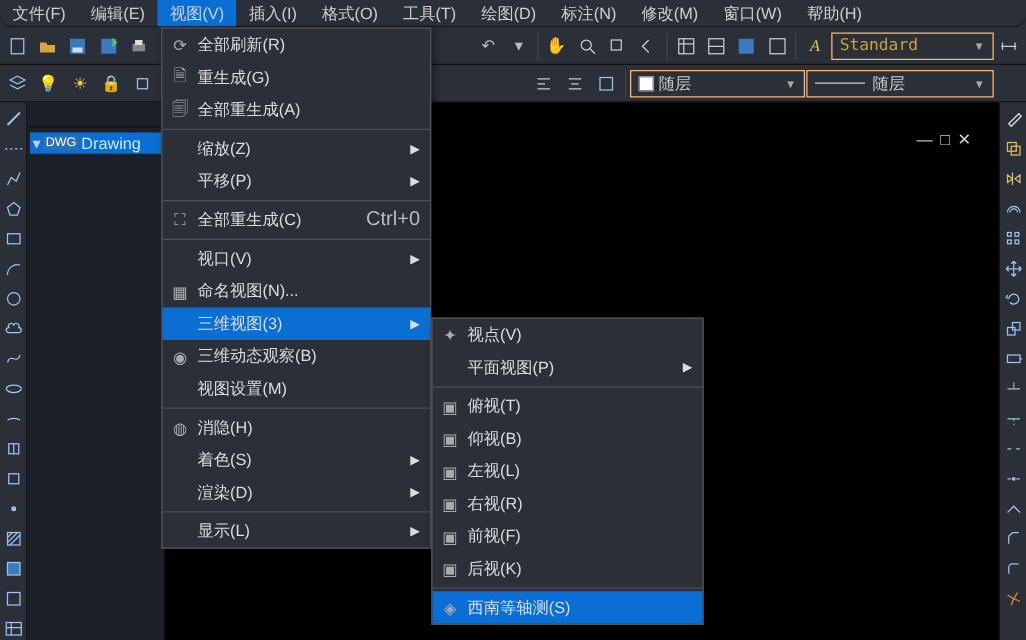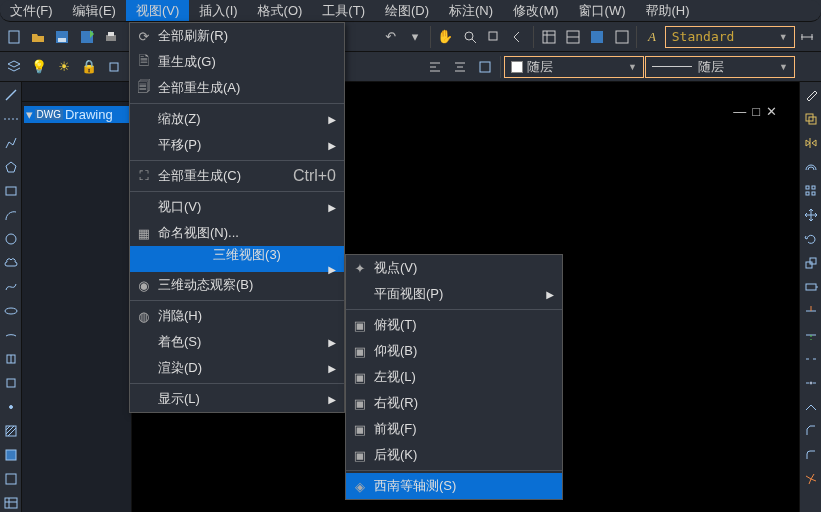--- a/index.html
+++ b/index.html
@@ -21,21 +21,21 @@
 .file-tabrow { height:20px; display:flex; align-items:center; padding-left:2px; border-bottom:1px solid #111; }
 .file-tree { padding:4px 2px; }
 .file-item { display:flex; align-items:center; gap:2px; color:#cfe8ff; background:#0a6fd4; padding:1px 2px; font-family:monospace; }
 .canvas { flex:1; background:#000; position:relative; }
 .win-ctrl { position:absolute; top:22px; right:22px; color:#ccc; display:flex; gap:6px; font-size:12px; }
 .rtool { width:22px; background:#2a2f38; border-left:1px solid #111; display:flex; flex-direction:column; align-items:center; gap:6px; padding-top:4px; }
 .rtool .icn { width:18px; height:18px; display:flex; align-items:center; justify-content:center; }
 .rtool .icn svg,.ltool .icn svg { stroke:#9cc5f0; fill:none; }
 .dropmenu { position:absolute; top:22px; left:129px; width:216px; background:#2a2f38; border:1px solid #555; box-shadow:2px 2px 6px rgba(0,0,0,.5); }
 .dropmenu .row { display:flex; align-items:center; height:26px; padding:0 8px 0 28px; position:relative; color:#ddd; }
-.dropmenu .row.hl { background:#0a6fd4;flex-direction:column; }
+.dropmenu .row.hl { background:#0a6fd4; }
 .dropmenu .row .icon { position:absolute; left:6px; width:16px; text-align:center; color:#aaa; }
 .dropmenu .row .arrow { margin-left:auto; font-size:10px; }
 .dropmenu .row .accel { margin-left:auto; color:#bbb; font-size:16px; }
 .dropmenu hr { border:none; border-top:1px solid #4a4f58; margin:2px 0; }
 .submenu { position:absolute; top:254px; left:345px; width:218px; background:#2a2f38; border:1px solid #555; box-shadow:2px 2px 6px rgba(0,0,0,.5); }
 .submenu .row { display:flex; align-items:center; height:26px; padding:0 8px 0 28px; position:relative; color:#ddd; }
 .submenu .row.hl { background:#0a6fd4; }
 .submenu .row .icon { position:absolute; left:6px; width:16px; text-align:center; color:#aaa; }
 .submenu .row .arrow { margin-left:auto; font-size:10px; }
 .submenu hr { border:none; border-top:1px solid #4a4f58; margin:2px 0; }
@@ -471,20 +471,23 @@
       <span>命名视图(N)...</span>
     </div>
   <div class="row hl">
       <span>三维视图(3)</span>
       <span class="arrow">▶</span>
     </div>
   <div class="row">
       <span class="icon">◉</span>
       <span>三维动态观察(B)</span>
     </div>
+  <div class="row">
+      <span>视图设置(M)</span>
+    </div>
   <hr>
   <div class="row">
       <span class="icon">◍</span>
       <span>消隐(H)</span>
     </div>
   <div class="row">
       <span>着色(S)</span>
       <span class="arrow">▶</span>
     </div>
   <div class="row">

